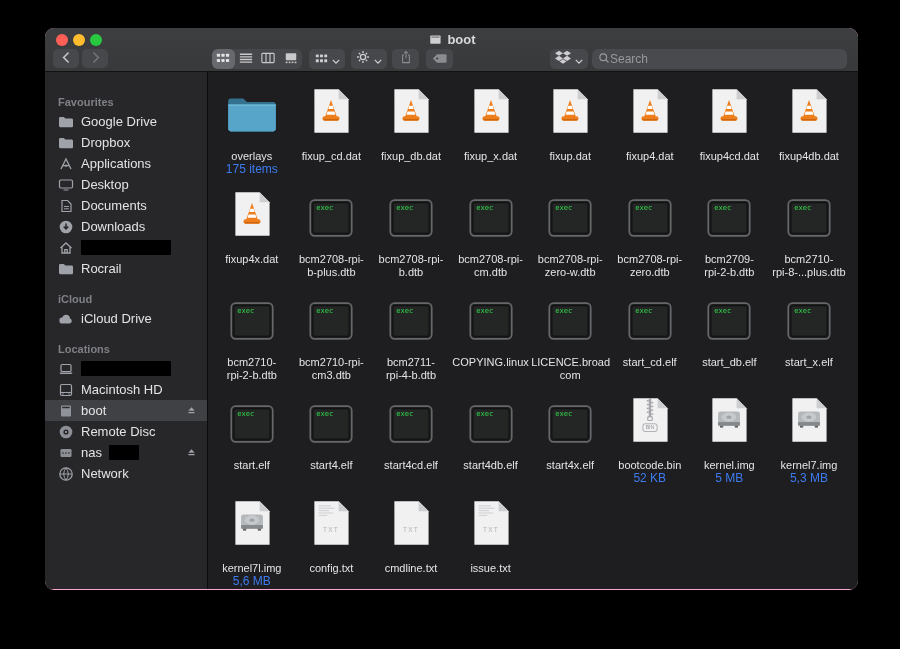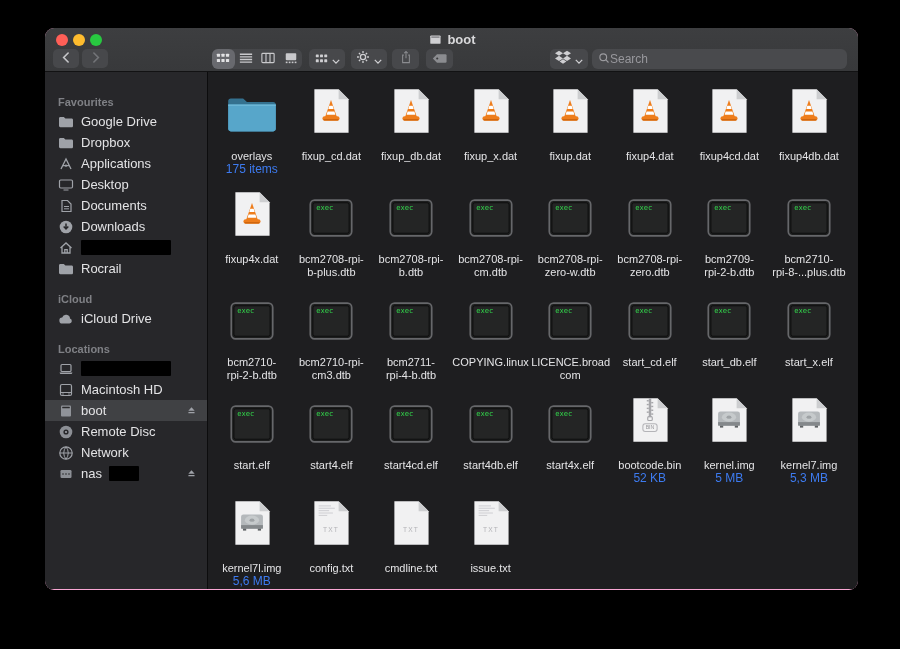--- a/index.html
+++ b/index.html
@@ -334,43 +334,43 @@
                 <circle cx="8" cy="8" r="6.3" fill="currentColor" opacity=".85"></circle>
                 <circle cx="8" cy="8" r="2.6" fill="#27272a"></circle>
                 <circle cx="8" cy="8" r="1.1" fill="currentColor"></circle>
               </svg>
             </span>
             <span class="side-label">Remote Disc</span>
           </div>
           <div class="side-row">
             <span class="side-ico">
               <svg viewBox="0 0 16 16">
-                <circle cx="8" cy="8" r="6.2" fill="none" stroke="currentColor" stroke-width="1.2"></circle>
-                <path fill="none" stroke="currentColor" stroke-width="1" d="M1.8 8h12.4M8 1.8a9.6 9.6 0 0 1 0 12.4M8 1.8a9.6 9.6 0 0 0 0 12.4"></path>
-              </svg>
-            </span>
-            <span class="side-label">Network</span>
-          </div>
-          <div class="side-row">
-            <span class="side-ico">
-              <svg viewBox="0 0 16 16">
                 <rect x="2.5" y="4" width="11" height="8" rx="1.2" fill="currentColor" opacity=".85"></rect>
                 <circle cx="5" cy="8" r=".8" fill="#27272a"></circle>
                 <circle cx="8" cy="8" r=".8" fill="#27272a"></circle>
                 <circle cx="11" cy="8" r=".8" fill="#27272a"></circle>
               </svg>
             </span>
             <span class="side-label">nas</span>
             <span class="redact" style="width: 30px;"></span>
             <span class="eject">
               <svg viewBox="0 0 16 16">
                 <path fill="currentColor" d="M8 3.2l4.6 5.2H3.4z"></path>
                 <rect x="3.4" y="10.2" width="9.2" height="1.7" rx=".8" fill="currentColor"></rect>
               </svg>
             </span>
+          </div>
+          <div class="side-row">
+            <span class="side-ico">
+              <svg viewBox="0 0 16 16">
+                <circle cx="8" cy="8" r="6.2" fill="none" stroke="currentColor" stroke-width="1.2"></circle>
+                <path fill="none" stroke="currentColor" stroke-width="1" d="M1.8 8h12.4M8 1.8a9.6 9.6 0 0 1 0 12.4M8 1.8a9.6 9.6 0 0 0 0 12.4"></path>
+              </svg>
+            </span>
+            <span class="side-label">Network</span>
           </div>
         </div>
       <div class="content">
         <div class="grid">
             <div class="cell">
               <div class="icon-wrap">
                 <svg viewBox="0 0 54 42" width="54" height="40">
                   <path d="M2 7.4C2 5.9 3.2 4.7 4.7 4.7h13l4 3.8h27.6c1.5 0 2.7 1.2 2.7 2.7v25.4c0 1.5-1.2 2.7-2.7 2.7H4.7C3.2 39.3 2 38.1 2 36.6z" fill="#34718f"></path>
                   <path d="M2 11h50v25.6c0 1.5-1.2 2.7-2.7 2.7H4.7C3.2 39.3 2 38.1 2 36.6z" fill="var(--folder-blue,#57a6ca)"></path>
                   <rect x="2" y="11" width="50" height="1.6" fill="#6cb6d6"></rect>

